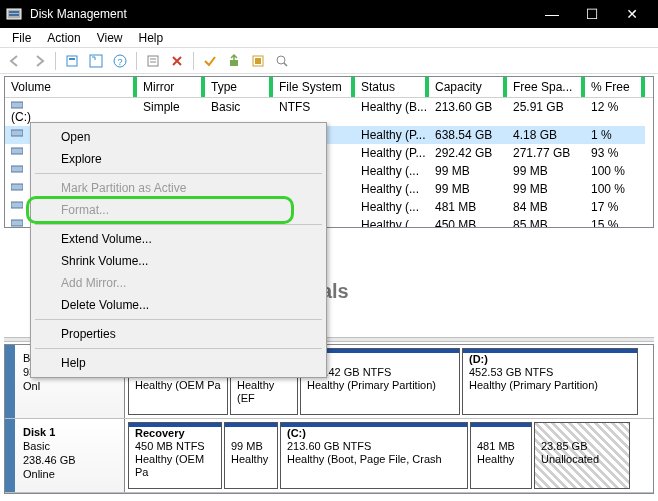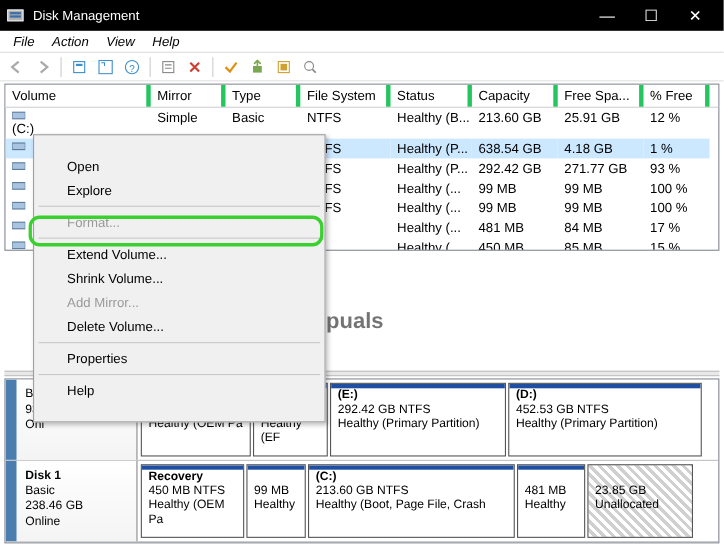--- a/index.html
+++ b/index.html
@@ -6,40 +6,40 @@
 body { background: #fff; width: 658px; height: 501px; overflow: hidden; position: relative; font-size: 12px; }
 
 
 .titlebar { background: #000; color: #fff; height: 28px; display: flex; align-items: center; padding: 0 6px; }
 .titlebar .app-icon { width: 16px; height: 16px; margin-right: 8px; }
 .titlebar .title { flex: 1; font-size: 12px; }
 .titlebar .winbtn { width: 40px; text-align: center; font-size: 14px; }
 
 
 .menubar { height: 20px; display: flex; align-items: center; padding: 2px 4px; border-bottom: 1px solid #ddd; }
-.menubar .menuitem { padding: 2px 8px; font-style: italic; }
+.menubar .menuitem { padding: 2px 8px; }
 
 
 .toolbar { height: 26px; display: flex; align-items: center; padding: 2px 4px; gap: 2px; border-bottom: 1px solid #e0e0e0; }
 .toolbar .tbtn { width: 22px; height: 22px; display: flex; align-items: center; justify-content: center; border: 1px solid transparent; }
 .toolbar .sep { width: 1px; height: 18px; background: #ccc; margin: 0 3px; }
 
 
 .volumes { border: 1px solid #828790; margin: 2px 4px 0 4px; height: 152px; overflow: hidden; background: #fff; }
 .volumes .hdr { display: flex; background: #fff; border-bottom: 1px solid #d0d0d0; }
 .volumes .hdr .col { padding: 3px 6px; border-right: 4px solid #22c55e; font-size: 12px; }
 .volumes .row { display: flex; }
 .volumes .row .cell { padding: 2px 6px; font-size: 12px; white-space: nowrap; overflow: hidden; }
 .c-vol { width: 132px; } .c-lay { width: 68px; } .c-typ { width: 68px; }
 .c-fs { width: 82px; } .c-stat { width: 74px; } .c-cap { width: 78px; }
 .c-free { width: 78px; } .c-pct { width: 60px; }
 .row.sel .cell { background: #cce8ff; }
 
 
-.ctx { position: absolute; left: 30px; top: 122px; width: 266px; background: #f0f0f0; border: 1px solid #a0a0a0; box-shadow: 2px 2px 4px rgba(0,0,0,0.25); padding: 17px 2px; z-index: 50; }
+.ctx { position: absolute; left: 30px; top: 122px; width: 297px; background: #f0f0f0; border: 1px solid #a0a0a0; box-shadow: 2px 2px 4px rgba(0,0,0,0.25); padding: 3px 2px; z-index: 50; }
 .ctx .item { padding: 4px 8px 4px 28px; font-size: 12px; color: #000; position: relative; }
 .ctx .item.disabled { color: #9a9a9a; }
 .ctx .item.highlighted { background: #91c9f7; }
 .ctx .sep { height: 1px; background: #c8c8c8; margin: 3px 2px; }
 .ctx-ring { position: absolute; left: 26px; top: 196px; width: 268px; height: 28px; border: 3px solid #39d030; border-radius: 10px; z-index: 60; pointer-events: none; }
 
 
 .diskarea { position: absolute; left: 4px; right: 4px; top: 344px; border: 1px solid #828790; height: 150px; overflow: hidden; background: #fff; }
 .diskrow { display: flex; border-bottom: 1px solid #c0c0c0; height: 74px; }
 .diskinfo { width: 120px; border-right: 1px solid #888; padding: 6px 8px; background: linear-gradient(#fff,#f4f4f4); position: relative; }
@@ -249,20 +249,21 @@
         <div class="cell c-free">85 MB</div>
         <div class="cell c-pct">15 %</div>
       </div>
     </div>
 </div>
 
 <div class="ctx">
   <div class="item">Open</div>
   <div class="item">Explore</div>
   <div class="sep"></div>
+  <div class="item disabled">Mark Partition as Active</div>
   <div class="item disabled">Format...</div>
   <div class="sep"></div>
   <div class="item">Extend Volume...</div>
   <div class="item">Shrink Volume...</div>
   <div class="item disabled">Add Mirror...</div>
   <div class="item">Delete Volume...</div>
   <div class="sep"></div>
   <div class="item">Properties</div>
   <div class="sep"></div>
   <div class="item">Help</div>

